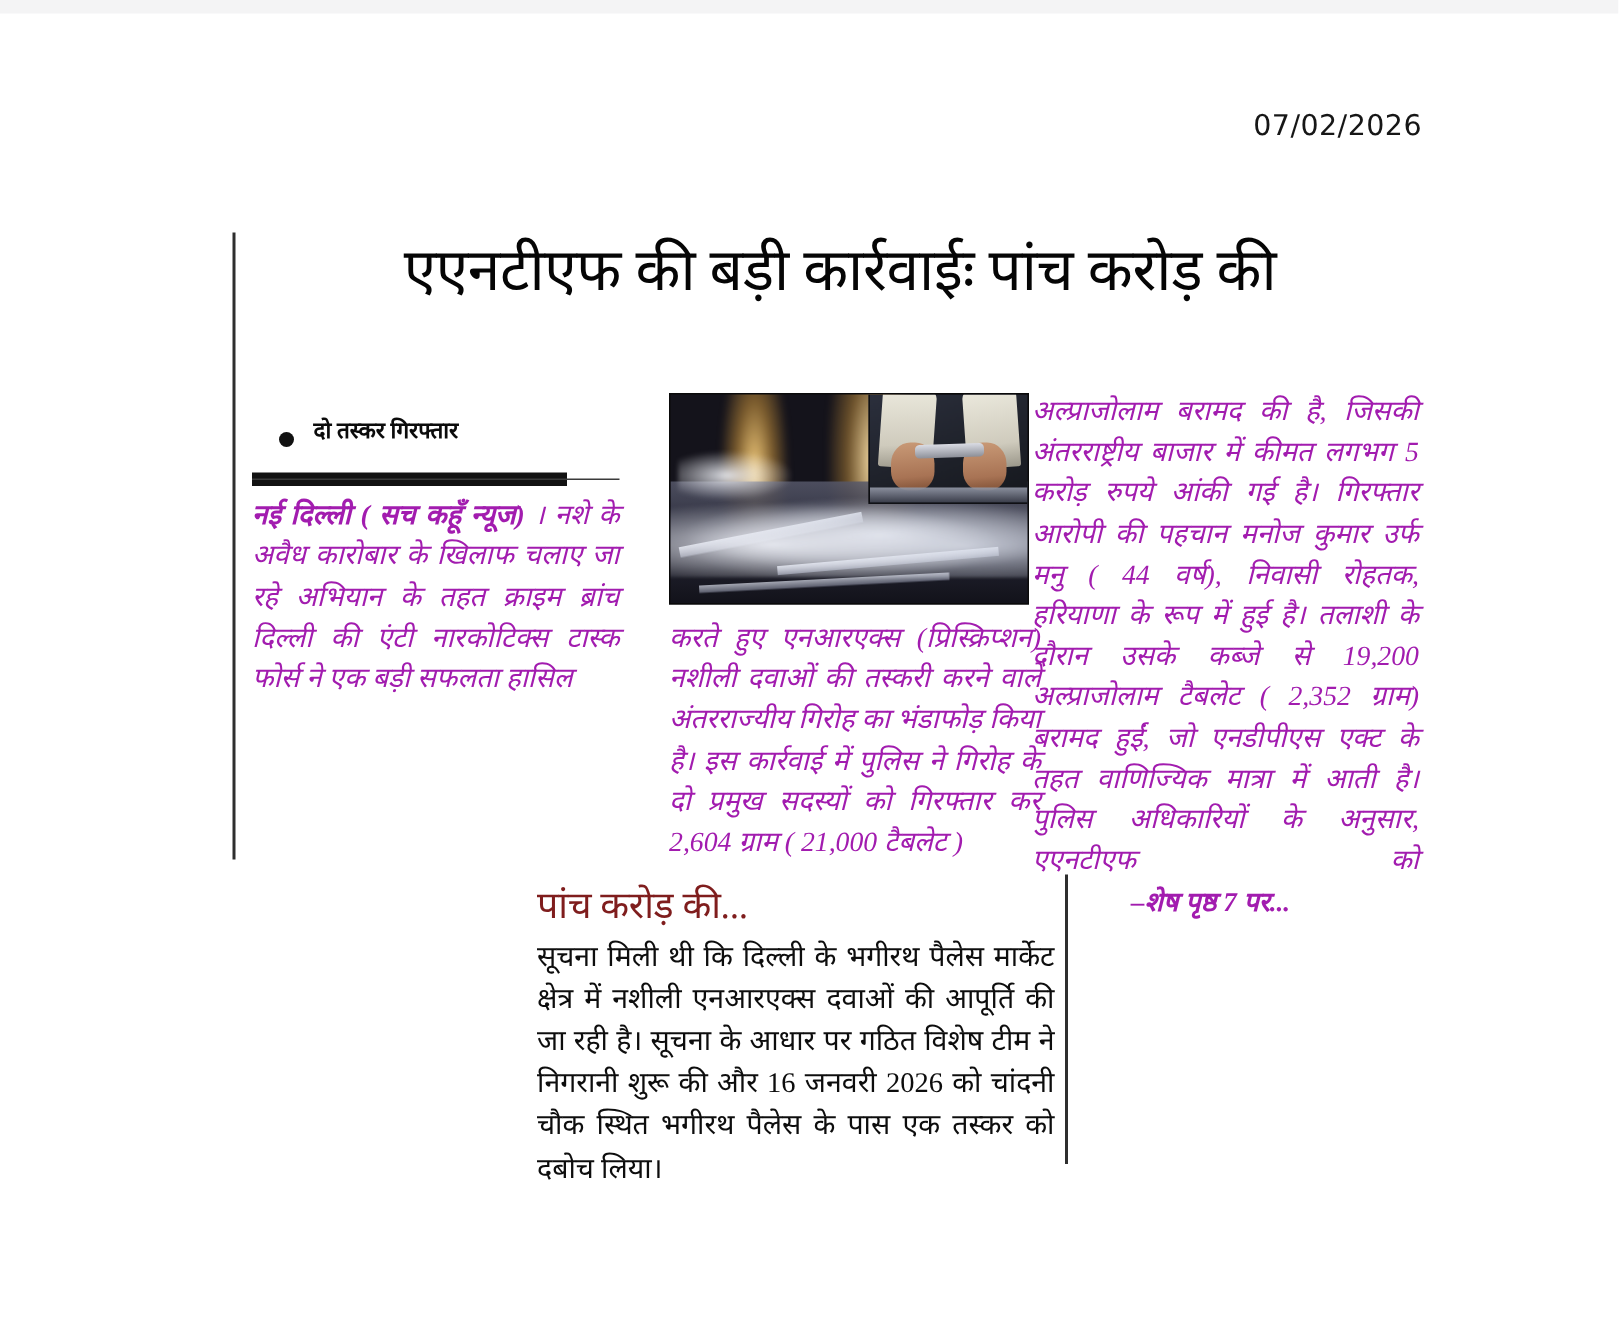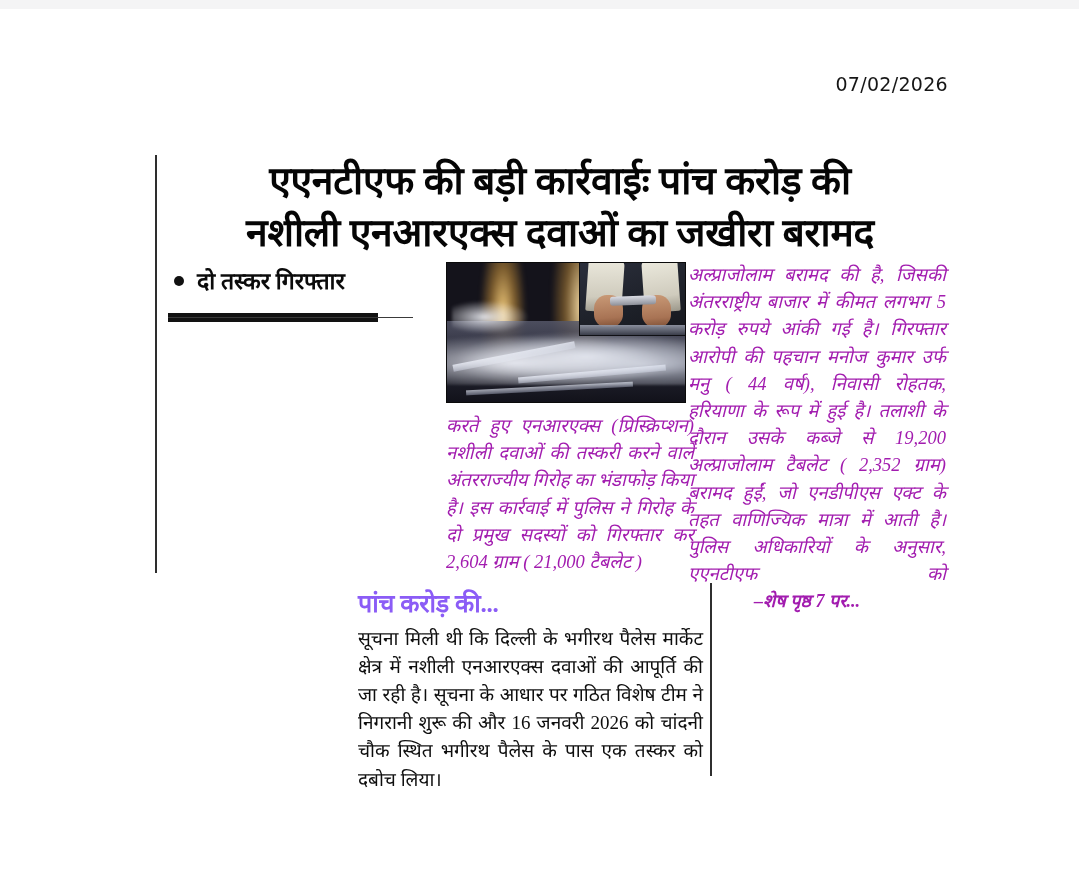--- a/index.html
+++ b/index.html
@@ -45,21 +45,21 @@
     background: #2e2e2e;
   }
 
   .headline {
     position: absolute;
     left: 175px;
     top: 155px;
     width: 770px;
     text-align: center;
     font-family: "Liberation Serif", "DejaVu Serif", serif;
-    font-weight: bold;
+    font-weight: normal;
     font-size: 39px;
     line-height: 1.33;
     color: #050505;
     letter-spacing: -0.2px;
   }
   .headline .hl-line { display: block; }
 
   
   .cols {
     position: absolute;
@@ -82,24 +82,24 @@
   }
   .col-right {
     position: absolute;
     left: 520px; top: 0;
     width: 258px;
   }
 
   
   .bullets {
     list-style: none;
-    margin: 4px;
+    margin: 16px;
     padding: 0;
     font-weight: bold;
-    font-size: 23px;
+    font-size: 15px;
     line-height: 1.42;
     color: #0b0b0b;
   }
   .bullets li {
     position: relative;
     padding-left: 25px;
     margin-bottom: 1px;
   }
   .bullets li .dot {
     position: absolute;
@@ -268,23 +268,23 @@
   }
 
   
   .bottom-block {
     position: absolute;
     left: 358px;
     top: 585px;
     width: 345px;
   }
   .bottom-title {
-    font-weight: bold;
+    font-weight: normal;
     font-size: 25px;
-    color: #8b5cf6;
+    color: #7f1d1d;
     margin: 0 0 6px 0;
     letter-spacing: -0.2px;
   }
   .bottom-body {
     font-size: 19px;
     line-height: 1.48;
     color: #0d0d0d;
     text-align: justify;
     margin: 0;
   }
@@ -301,33 +301,33 @@
 <body>
 
 <div class="scan-top-strip"></div>
 
 <div class="date-stamp">07/02/2026</div>
 
 <div class="rule-left-vertical"></div>
 
 <div class="headline">
   <span class="hl-line">एएनटीएफ की बड़ी कार्रवाईः पांच करोड़ की</span>
-  <span class="hl-line">नशीली एनआरएक्स दवाओं का जखीरा बरामद</span>
 </div>
 
 <div class="cols">
 
   <div class="col-left">
     <ul class="bullets">
       <li>
         <span class="dot"></span>
         <span>दो तस्कर गिरफ्तार</span>
       </li>
     </ul>
     <div class="rule-thick-bar"></div>
+    <p class="body-text"><span class="dateline">नई दिल्ली ( सच कहूँ न्यूज)</span><span> । नशे के अवैध कारोबार के खिलाफ चलाए जा रहे अभियान के तहत क्राइम ब्रांच दिल्ली की एंटी नारकोटिक्स टास्क फोर्स ने एक बड़ी सफलता हासिल</span></p>
   </div>
 
   <div class="col-mid">
     <div class="photo">
       <div class="glow-a"></div>
       <div class="glow-b"></div>
       <div class="surface"></div>
       <div class="powder-top"></div>
       <div class="blade blade-1"></div>
       <div class="blade blade-2"></div>

